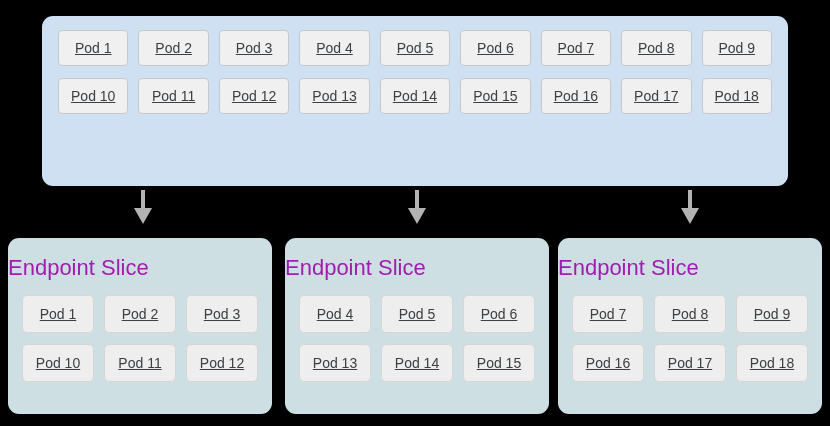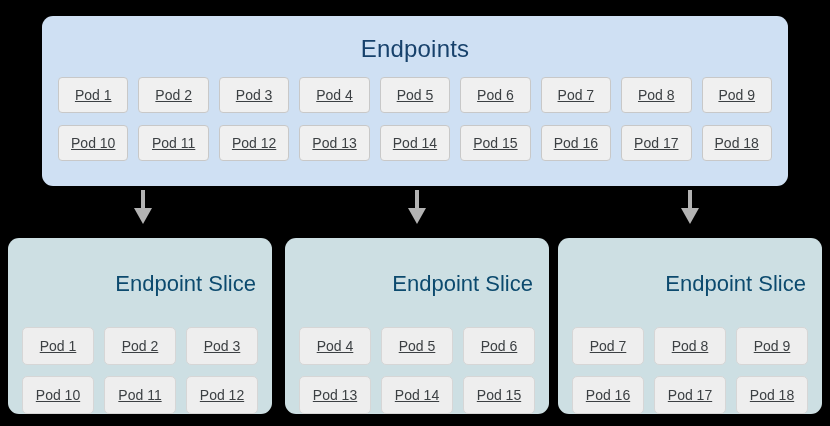--- a/index.html
+++ b/index.html
@@ -93,25 +93,25 @@
     height: 176px;
     background: #cddfe3;
     border-radius: 11px;
     box-sizing: border-box;
   }
   .slice-panel.s1 { left: 8px; }
   .slice-panel.s2 { left: 285px; }
   .slice-panel.s3 { left: 558px; }
 
   .slice-title {
-    text-align: right;
-    color: #0c4a6e;
+    text-align: left;
+    color: #a21caf;
     font-size: 22px;
     font-weight: 400;
-    margin: 16px;
+    margin: 0;
     padding-top: 17px;
     line-height: 26px;
     user-select: none;
   }
 
   .slice-grid {
     display: flex;
     flex-direction: column;
     gap: 11px;
     padding: 14px 14px 0 14px;
@@ -129,21 +129,20 @@
     border-radius: 5px;
     font-size: 14px;
   }
 </style>
 </head>
 <body>
 
 <div id="canvas">
 
   <div class="endpoints-panel">
-    <div class="panel-title">Endpoints</div>
     <div class="pod-grid">
 
       <div class="pod-row">
         <div class="pod">Pod 1</div>
         <div class="pod">Pod 2</div>
         <div class="pod">Pod 3</div>
         <div class="pod">Pod 4</div>
         <div class="pod">Pod 5</div>
         <div class="pod">Pod 6</div>
         <div class="pod">Pod 7</div>

